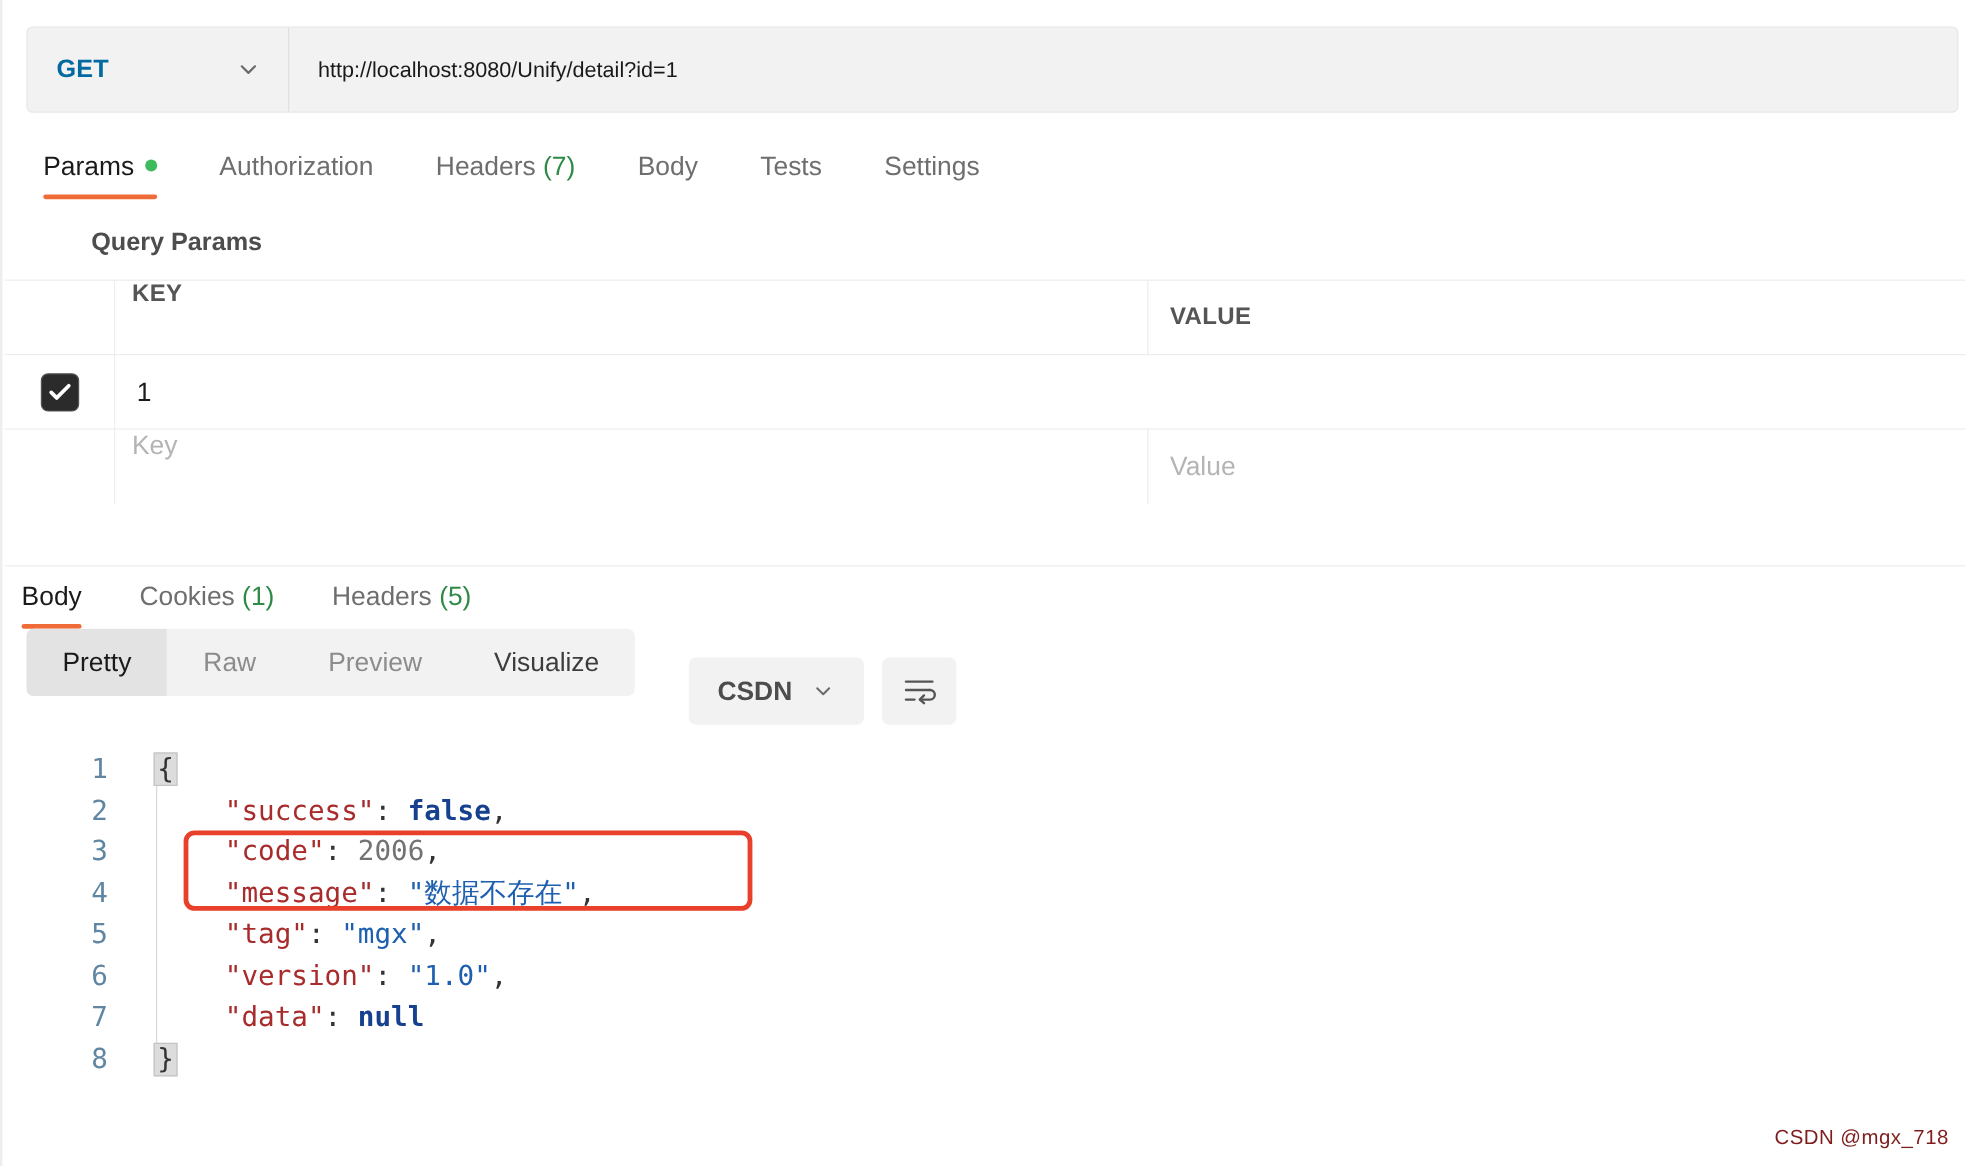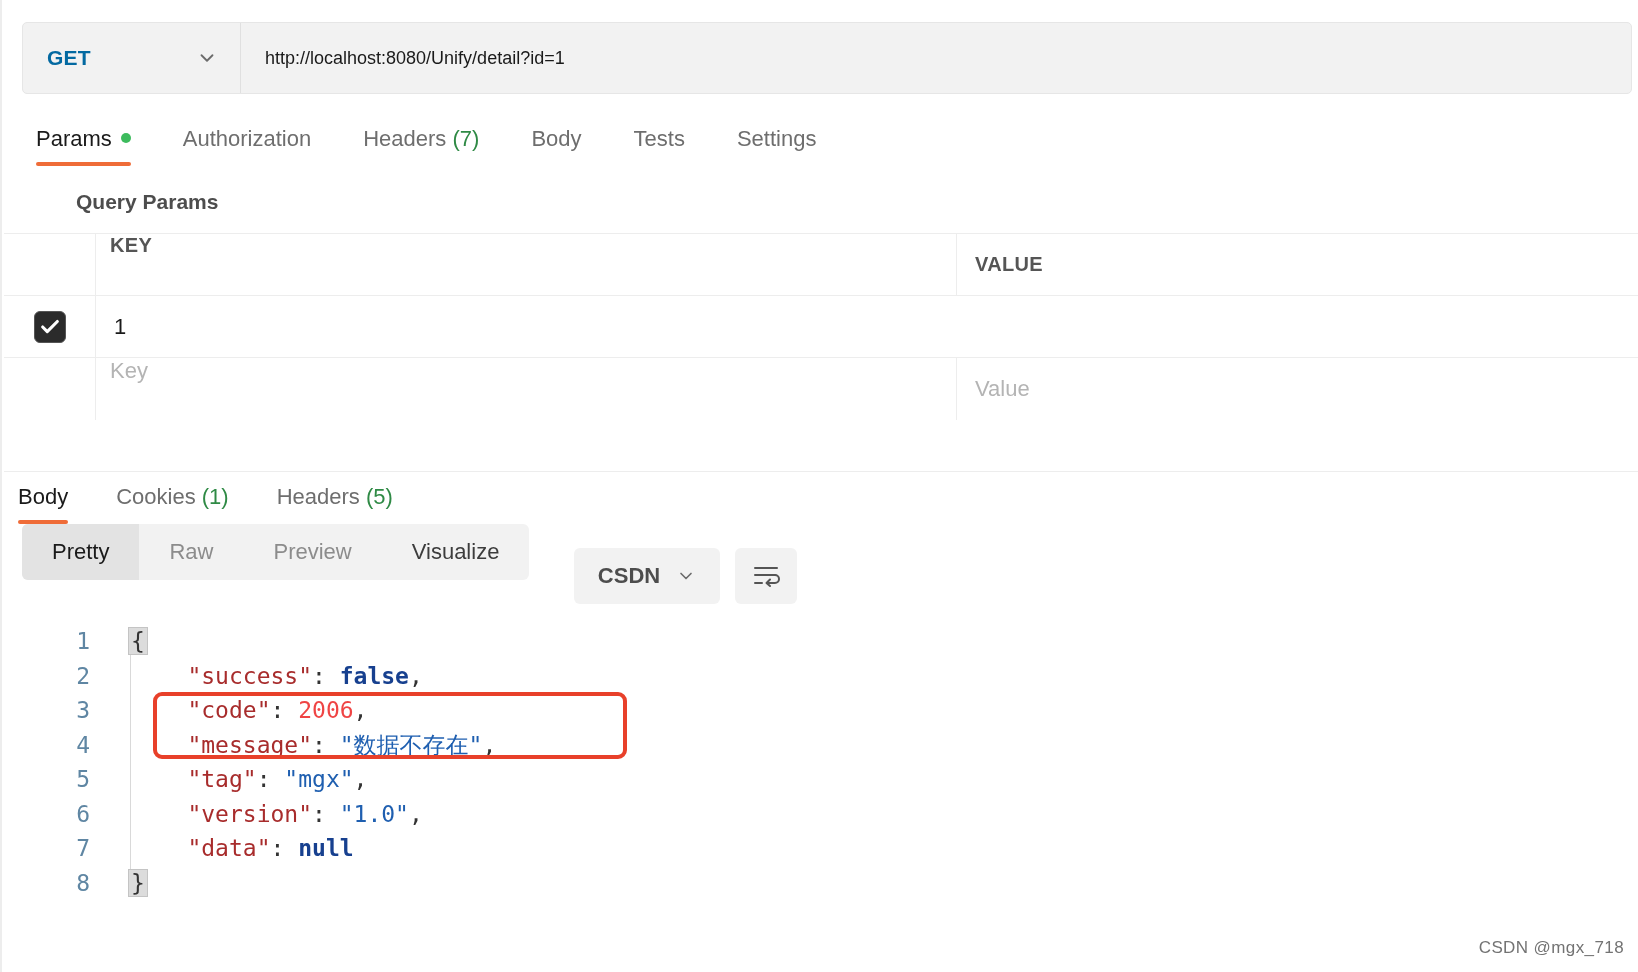--- a/index.html
+++ b/index.html
@@ -274,38 +274,38 @@
     white-space: pre;
   }
   .fold {
     background: #dcdcdc;
     border: 1px solid #c4c4c4;
     padding: 0 2px;
     margin-left: -4px;
   }
   .k { color: #a82c2c; }
   .s { color: #1f5fb0; }
-  .num { color: #ef4444; }
+  .num { color: #737373; }
   .lit { color: #17408f; font-weight: 700; }
   .pn { color: #333; }
 
   .redbox {
     position: absolute;
     left: 151px; top: 692px;
     width: 474px; height: 67px;
     border: 4px solid #e8402a;
     border-radius: 9px;
     pointer-events: none;
   }
 
   .watermark {
     position: absolute;
     right: 14px; bottom: 14px;
     font-size: 17px;
-    color: #737373;
+    color: #7f1d1d;
     letter-spacing: .4px;
   }
 </style>
 </head>
 <body>
 
 <div id="app">
 
   <div class="urlbar">
     <div class="method-box">

